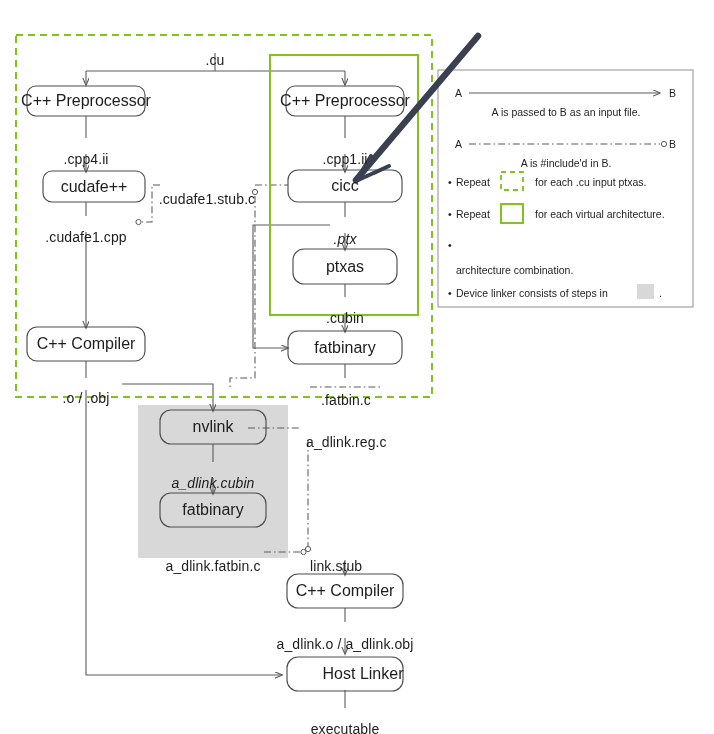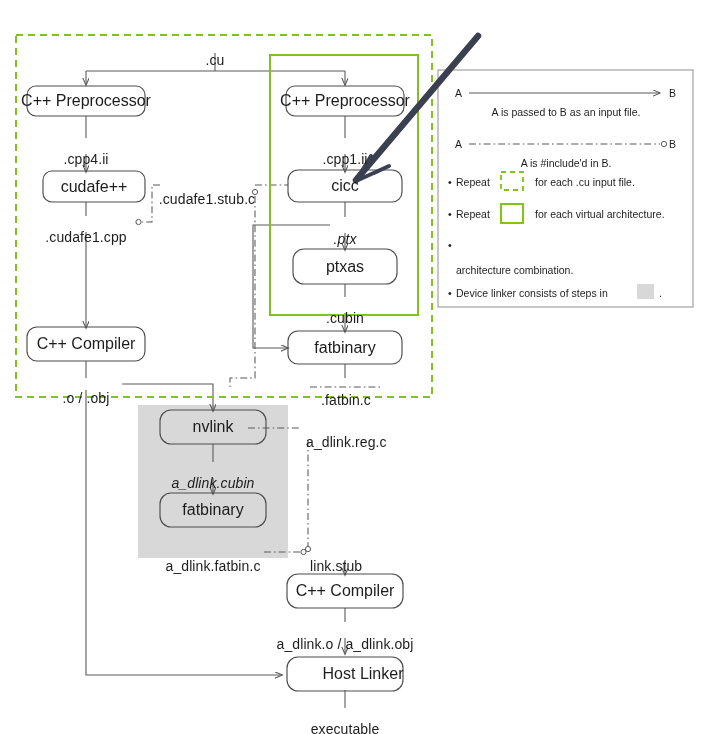--- a/index.html
+++ b/index.html
@@ -162,21 +162,21 @@
 
   <div class="legtext" style="left:455px;top:88px;">A</div>
   <div class="legtext" style="left:669px;top:88px;">B</div>
   <div class="legtext c" style="left:566px;top:107px;">A is passed to B as an input file.</div>
   <div class="legtext" style="left:455px;top:139px;">A</div>
   <div class="legtext" style="left:669px;top:139px;">B</div>
   <div class="legtext c" style="left:566px;top:158px;">A is #include'd in B.</div>
 
   <div class="legtext" style="left:448px;top:177px;">•</div>
   <div class="legtext" style="left:456px;top:177px;">Repeat</div>
-  <div class="legtext" style="left:535px;top:177px;">for each .cu input file.</div>
+  <div class="legtext" style="left:535px;top:177px;">for each .cu input ptxas.</div>
 
   <div class="legtext" style="left:448px;top:209px;">•</div>
   <div class="legtext" style="left:456px;top:209px;">Repeat</div>
   <div class="legtext" style="left:535px;top:209px;">for each virtual architecture.</div>
 
   <div class="legtext" style="left:448px;top:240px;">•</div>
 
   <div class="legtext" style="left:456px;top:265px;">architecture combination.</div>
 
   <div class="legtext" style="left:448px;top:288px;">•</div>

